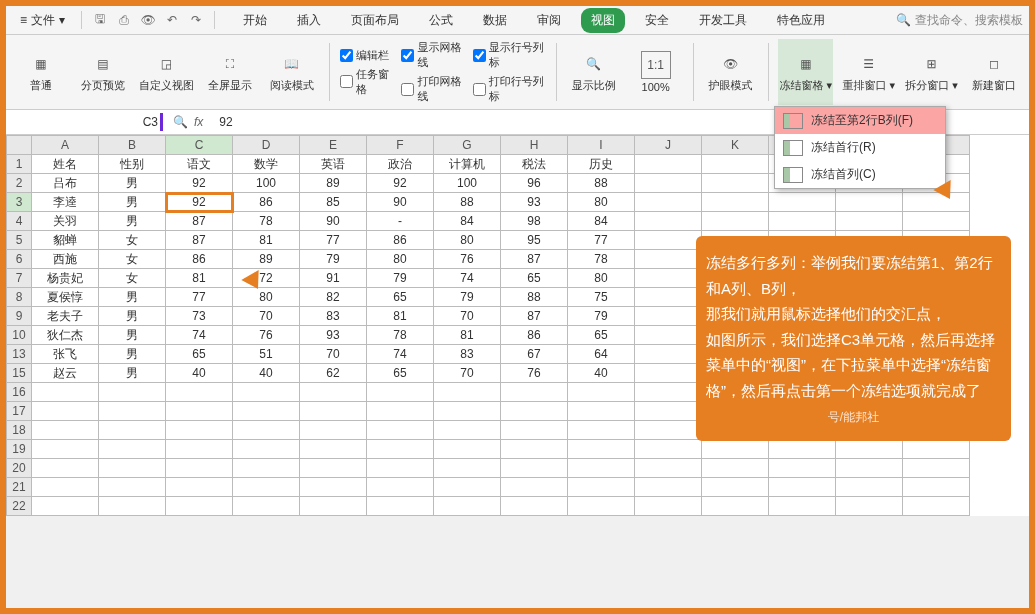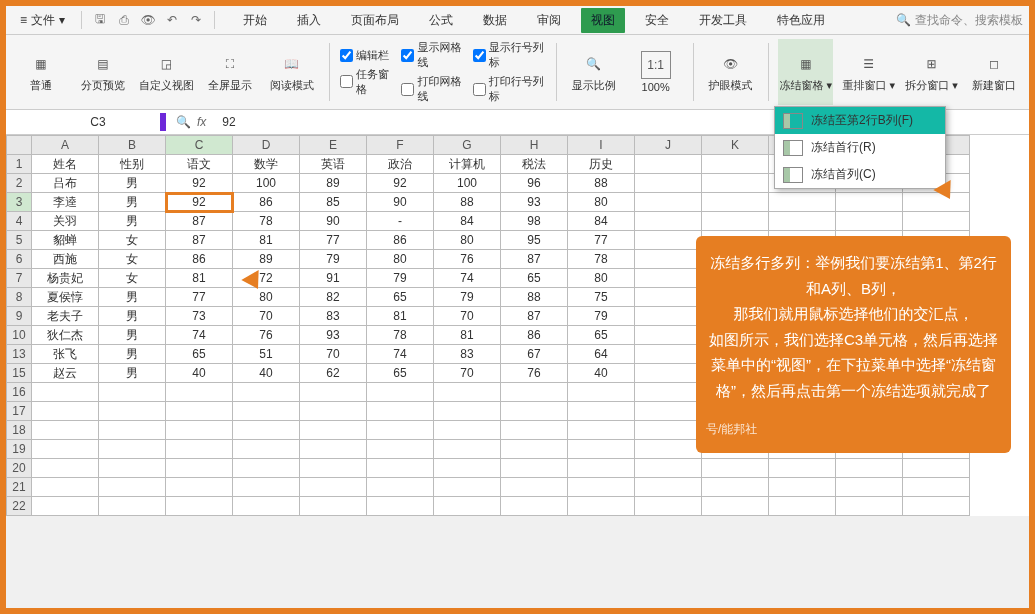--- a/index.html
+++ b/index.html
@@ -3,47 +3,47 @@
 <meta charset="utf-8">
 <style>
 html,body{margin:0;padding:0;font-family:"Microsoft YaHei",Arial,sans-serif;font-size:12px;background:#fff;color:#333}
 .frame{border:6px solid #e67e22;width:1023px;height:602px;position:relative;overflow:hidden;background:#f0f0f0}
 .menubar{display:flex;align-items:center;height:28px;background:#f5f5f5;border-bottom:1px solid #ccc;padding:0 6px;gap:4px}
 .menu-file{display:flex;align-items:center;gap:4px;padding:0 8px;cursor:pointer}
 .vbar{width:1px;height:18px;background:#ccc;margin:0 4px}
 .icon-btn{width:20px;height:20px;display:flex;align-items:center;justify-content:center;color:#666;cursor:pointer}
 .tabs{display:flex;gap:10px;margin-left:10px}
 .tab{padding:4px 10px;cursor:pointer;color:#333}
-.tab.active{background:#2e9b4f;color:#0f172a;border-radius:1px}
+.tab.active{background:#2e9b4f;color:#ffffff;border-radius:9px}
 .search-area{margin-left:auto;display:flex;align-items:center;gap:4px;color:#888}
 .ribbon{display:flex;height:66px;background:#f5f5f5;border-bottom:1px solid #ccc;padding:4px 8px;gap:8px}
 .rgroup{display:flex;flex-direction:column;align-items:center;justify-content:center;gap:2px;padding:0 4px;min-width:46px;cursor:pointer}
 .rgroup .ri{width:24px;height:24px;display:flex;align-items:center;justify-content:center;color:#555}
 .rgroup .rl{font-size:11px;color:#333;text-align:left;white-space:nowrap}
 .rsep{width:1px;background:#ccc;margin:4px 2px}
 .rcol{display:flex;flex-direction:column;justify-content:center;gap:4px}
 .chk{display:flex;align-items:center;gap:3px;font-size:11px;color:#333}
 .chk input{margin:0}
 .formula-bar{display:flex;align-items:center;height:24px;background:#fff;border-bottom:1px solid #ccc}
-.name-box{width:120px;text-align:center;border-right:6px solid #6d28d9;padding:2px;margin-left:30px}
+.name-box{width:120px;text-align:right;border-right:3px solid #6d28d9;padding:2px;margin-left:30px}
 .fx{padding:0 10px;color:#666;display:flex;gap:6px;align-items:center}
 .fval{padding:0 6px}
 .sheet{position:relative;background:#fff}
 table.grid{border-collapse:collapse;table-layout:fixed}
 table.grid th,table.grid td{border:1px solid #bbb;height:18px;font-size:12px;text-align:center;padding:0;background:#fff}
 table.grid th{background:#e8e8e8;font-weight:normal;color:#555}
 table.grid th.rowh{width:24px}
 table.grid td{width:66px}
 .col-head th{height:18px}
 .sel-cell{outline:3px solid #e67e22;outline-offset:-2px;background:#fff}
 .sel-col{background:#d0e8d0!important}
 .sel-row{background:#d0e8d0!important}
 .dropdown{position:absolute;top:100px;left:768px;width:170px;background:#fff;border:1px solid #aaa;box-shadow:2px 2px 6px rgba(0,0,0,.3);z-index:20}
 .dd-item{display:flex;align-items:center;gap:8px;padding:5px 8px;font-size:12px;cursor:pointer}
-.dd-item.hl{background:#14b8a6}
+.dd-item.hl{background:#fca5a5}
 .dd-icon{width:18px;height:14px;border:1px solid #888;position:relative}
 .dd-icon::before{content:"";position:absolute;left:0;top:0;width:6px;height:100%;background:#a8c8a8}
 .cursor-arrow{position:absolute;width:0;height:0;border-left:10px solid transparent;border-right:10px solid transparent;border-top:16px solid #e67e22;z-index:30}
 .anno{position:absolute;top:230px;left:690px;width:295px;background:#e67e22;color:#fff;padding:14px 10px;font-size:15px;line-height:1.7;border-radius:6px;z-index:15}
 </style>
 </head>
 <body>
 
 <div class="frame">
 
@@ -533,19 +533,19 @@
     <div class="dd-item">
         <div class="dd-icon"></div>
         <span>冻结首列(C)</span>
       </div>
   </div>
 
   <div class="cursor-arrow" style="top:178px;left:930px;transform:rotate(-30deg)"></div>
   <div class="cursor-arrow" style="top:268px;left:238px;transform:rotate(-30deg)"></div>
 
   <div class="anno">
-    <div style="white-space:pre-line;text-align:center">冻结多行多列：举例我们要冻结第1、第2行和A列、B列，
+    <div style="white-space:pre-line;text-align:left">冻结多行多列：举例我们要冻结第1、第2行和A列、B列，
 那我们就用鼠标选择他们的交汇点，
 如图所示，我们选择C3单元格，然后再选择菜单中的“视图”，在下拉菜单中选择“冻结窗格”，然后再点击第一个冻结选项就完成了</div>
-    <div style="text-align:left;font-size:12px;opacity:.8;margin-top:16px">号/能邦社</div>
+    <div style="text-align:center;font-size:12px;opacity:.8;margin-top:4px">号/能邦社</div>
   </div>
 
 </div>
 
 </body></html>

